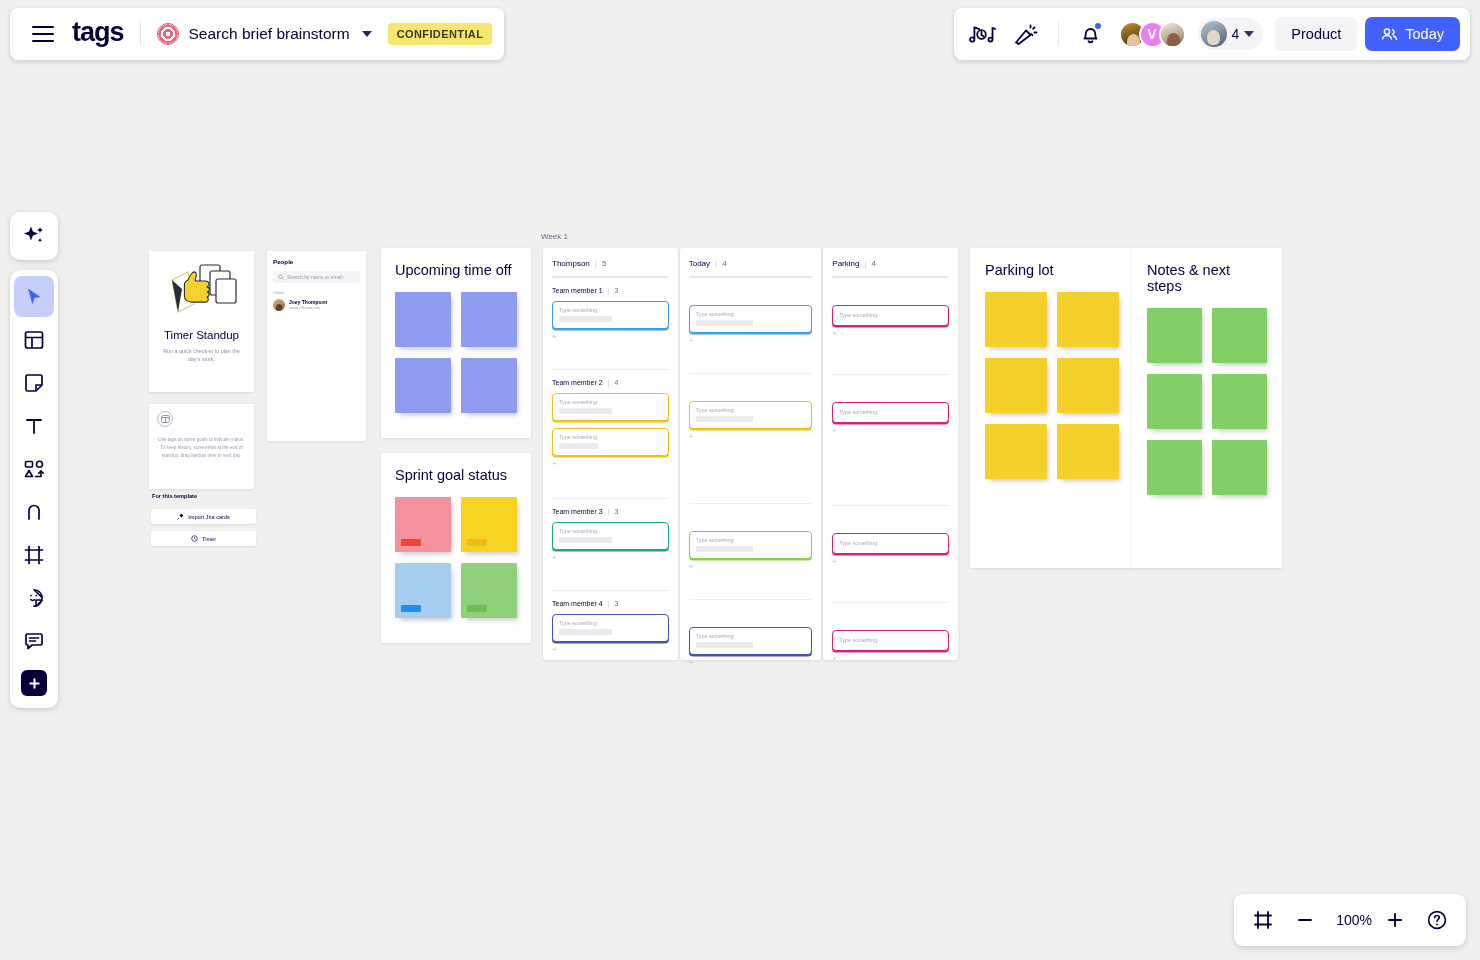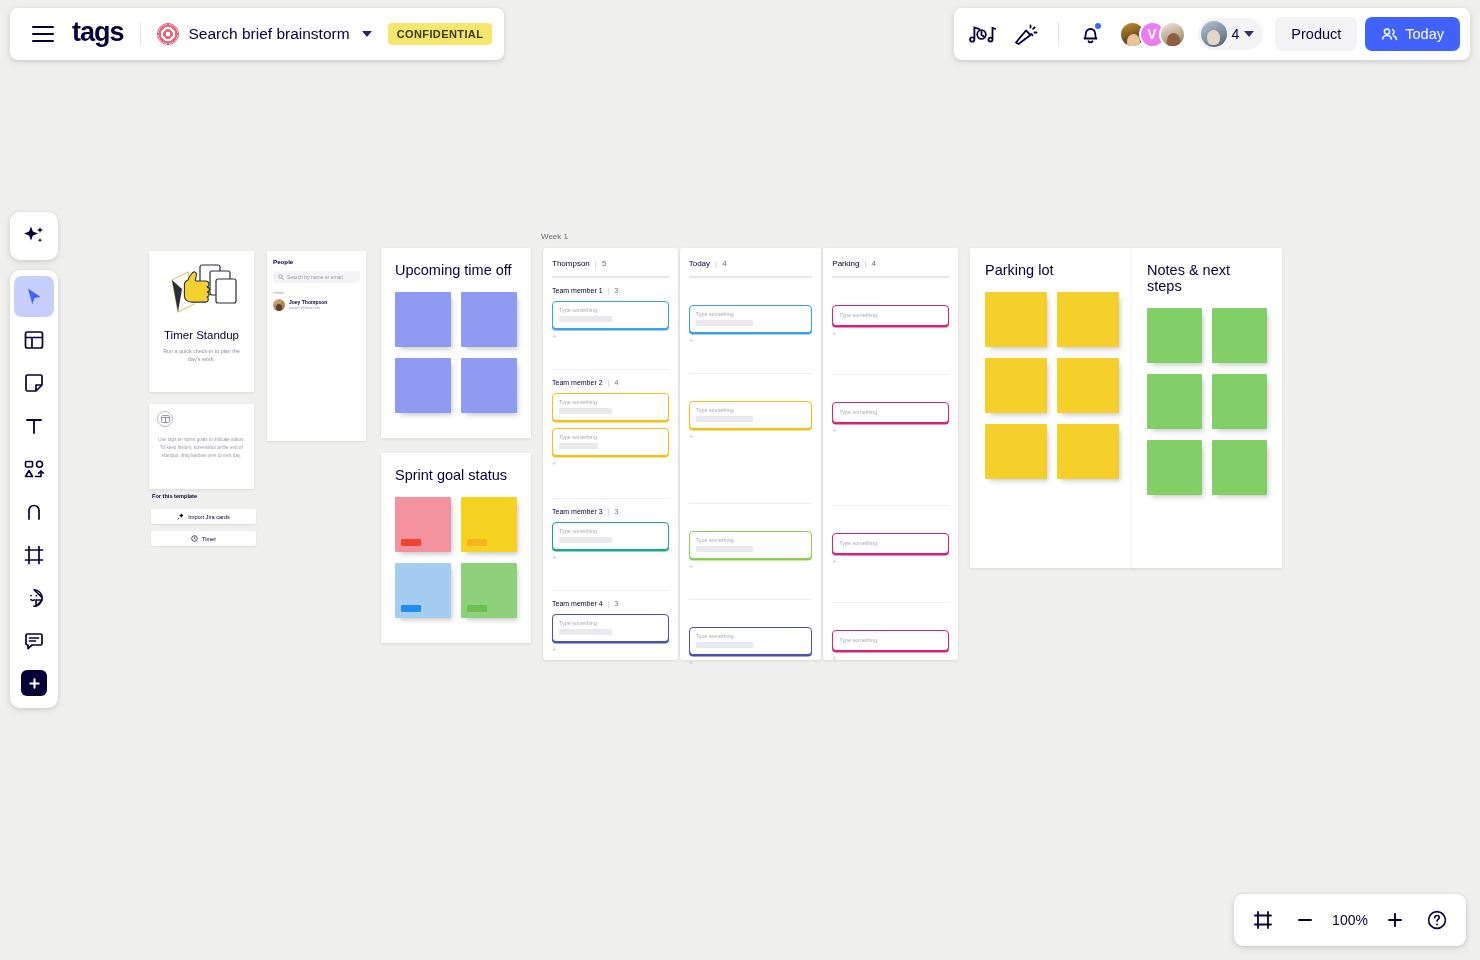--- a/index.html
+++ b/index.html
@@ -154,21 +154,21 @@
   .kcard.short { padding:6px 6px 7px; }
   .plus { font-size:8px; color:#c3c3ce; margin-top:4px; line-height:1; }
 
   
   .zoombar {
     position:absolute; right:14px; bottom:14px; height:52px; background:#fff;
     border-radius:9px; box-shadow:0 1px 4px rgba(0,0,0,.12), 0 3px 10px rgba(0,0,0,.07);
     display:flex; align-items:center; padding:0 10px; gap:4px; z-index:35;
   }
   .zbtn { width:38px; height:38px; display:flex; align-items:center; justify-content:center; border-radius:6px; cursor:pointer; }
-  .zval { font-size:14px; color:#050038; min-width:44px; text-align:center; cursor:pointer; }
+  .zval { font-size:14px; color:#050038; min-width:44px; text-align:right; cursor:pointer; }
 </style>
 </head>
 <body>
 
 <div class="topbar-left">
   <div class="hamburger">
       <i></i>
       <i></i>
       <i></i>
     </div>

